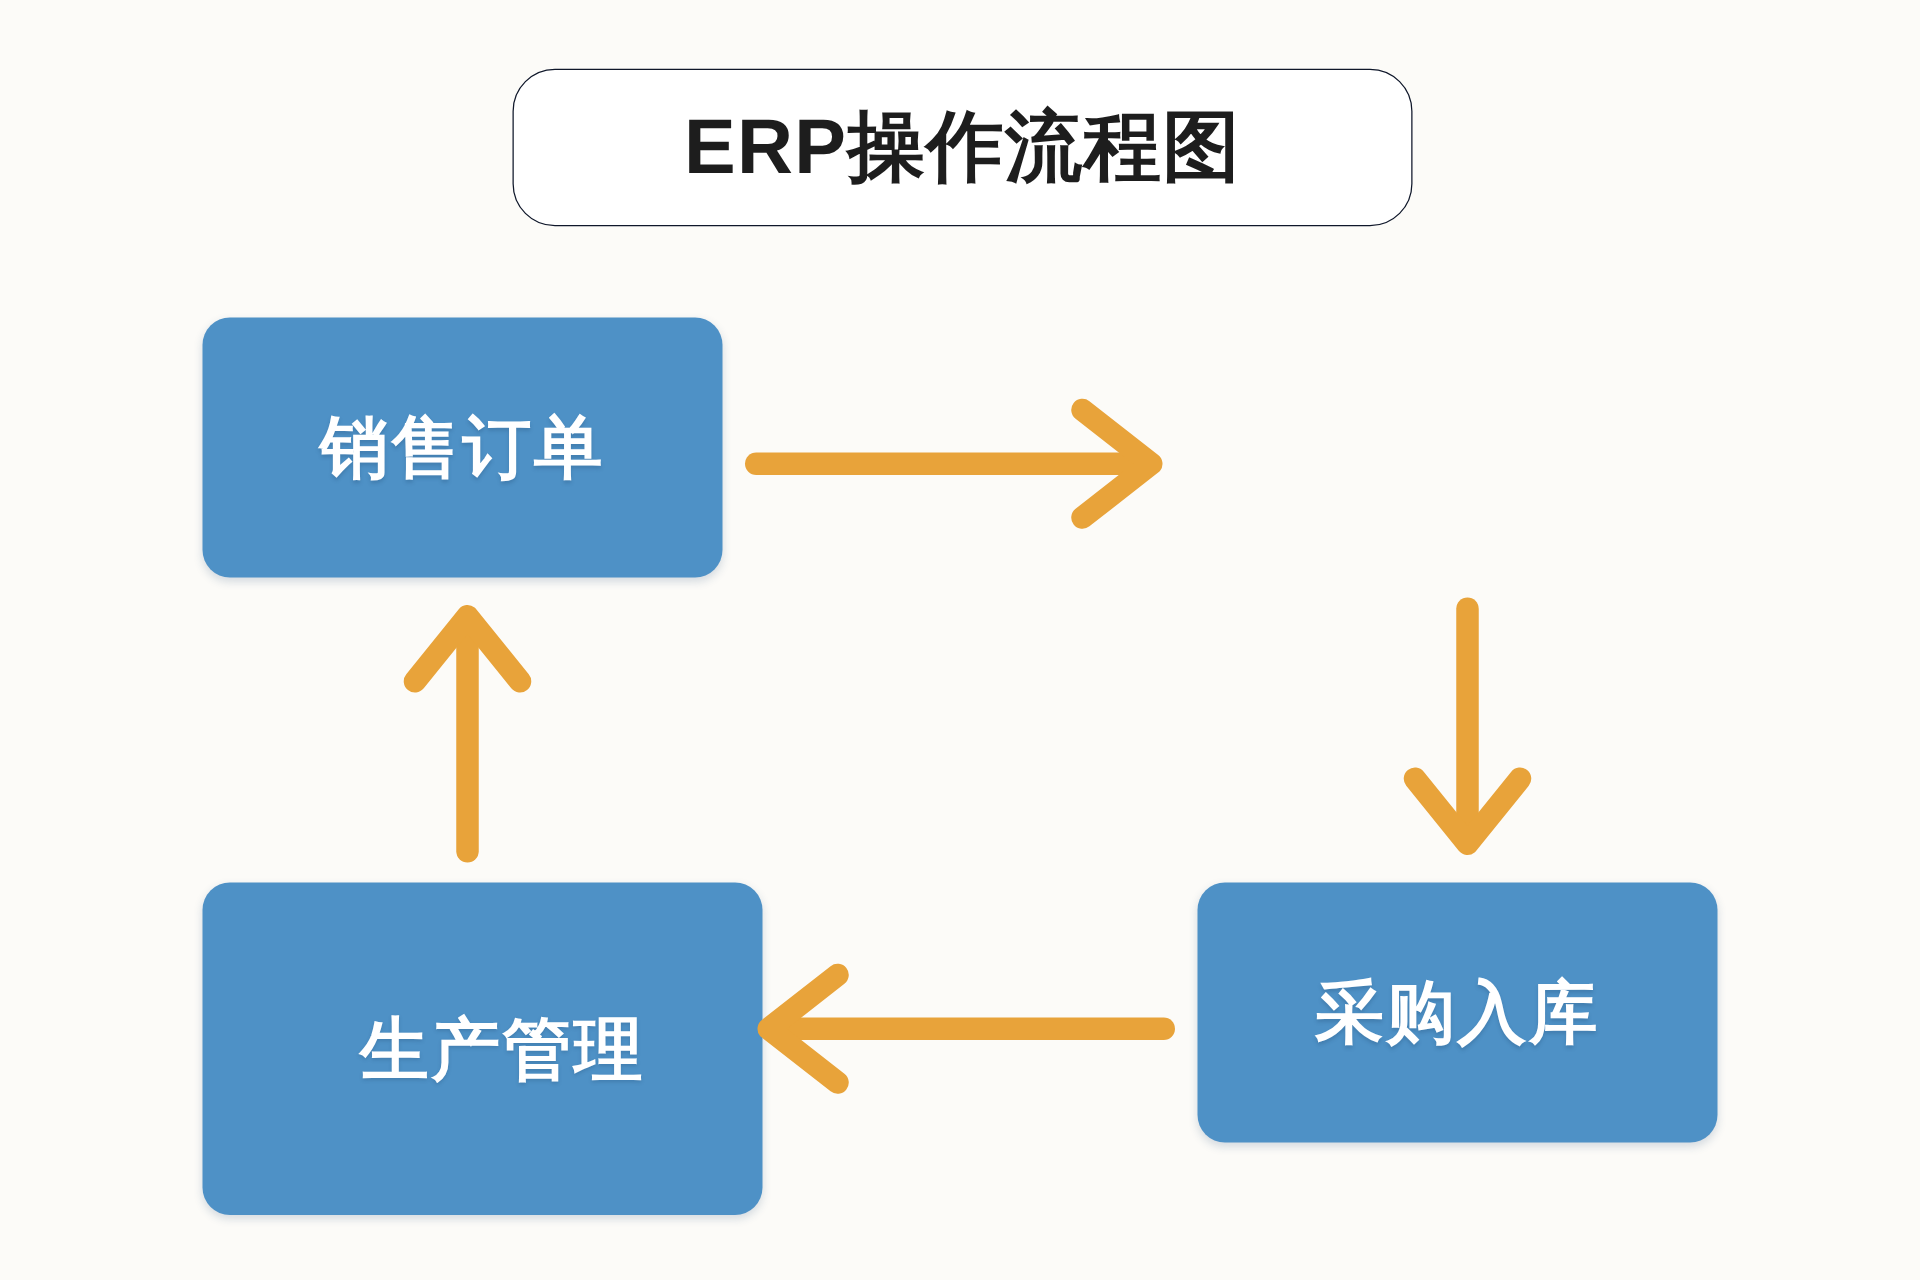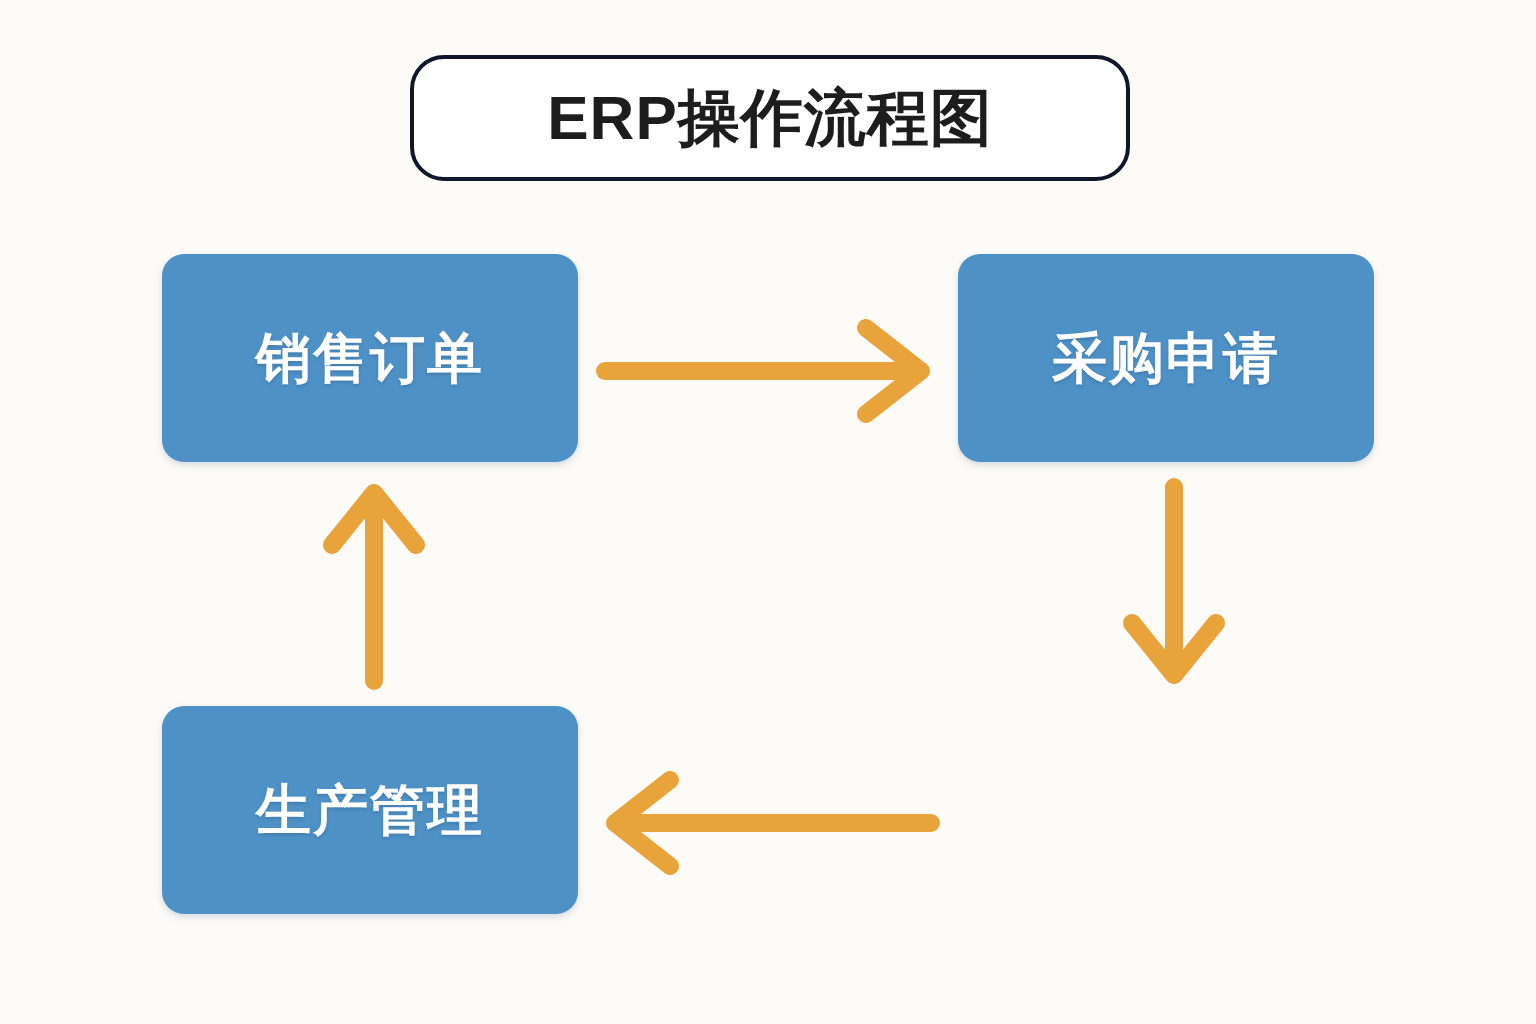--- a/index.html
+++ b/index.html
@@ -21,21 +21,21 @@
   }
 
   
   .title-pill {
     position: absolute;
     left: 410px;
     top: 55px;
     width: 720px;
     height: 126px;
     background: #ffffff;
-    border: 4px solid #0f172a;
+    border: 1px solid #0f172a;
     border-radius: 34px;
     box-sizing: border-box;
     display: flex;
     align-items: center;
     justify-content: center;
   }
   .title-text {
     font-size: 62px;
     font-weight: bold;
     color: #1d1d1d;
@@ -59,21 +59,21 @@
     font-size: 55px;
     font-weight: bold;
     letter-spacing: 2px;
     line-height: 1;
     white-space: nowrap;
     text-shadow: 0 2px 3px rgba(30, 70, 110, 0.25);
   }
 
   .node-sales      { left: 162px;  top: 254px; width: 416px; height: 208px; }
   .node-purchreq   { left: 958px;  top: 254px; width: 416px; height: 208px; }
-  .node-production { left: 162px;  top: 706px; width: 416px; height: 208px; }
+  .node-production { left: 162px;  top: 706px; width: 416px; height: 266px; padding-left: 32px; }
   .node-receipt    { left: 958px;  top: 706px; width: 416px; height: 208px; }
 
   
   .arrow {
     position: absolute;
   }
   .arrow svg { display: block; overflow: visible; }
 
   .arrow-top    { left: 596px;  top: 316px; width: 344px; height: 110px; }
   .arrow-right  { left: 1116px; top: 478px; width: 116px; height: 212px; }
@@ -86,24 +86,24 @@
 <div id="canvas">
 
   <div class="title-pill">
     <span class="title-text">ERP操作流程图</span>
   </div>
 
   <div class="node node-sales">
     <span class="node-label">销售订单</span>
   </div>
 
-  <div class="node node-purchreq">
-    <span class="node-label">采购申请</span>
+
+  <div class="node node-receipt">
+    <span class="node-label">采购入库</span>
   </div>
-
 
   <div class="node node-production">
     <span class="node-label">生产管理</span>
   </div>
 
   <div class="arrow arrow-top">
     <svg width="344" height="110" viewBox="0 0 344 110">
       <g fill="none" stroke="#e8a33a" stroke-width="18" stroke-linecap="round" stroke-linejoin="round">
         <line x1="9" y1="55" x2="322" y2="55"></line>
         <polyline points="270,12 325,55 270,98"></polyline>

